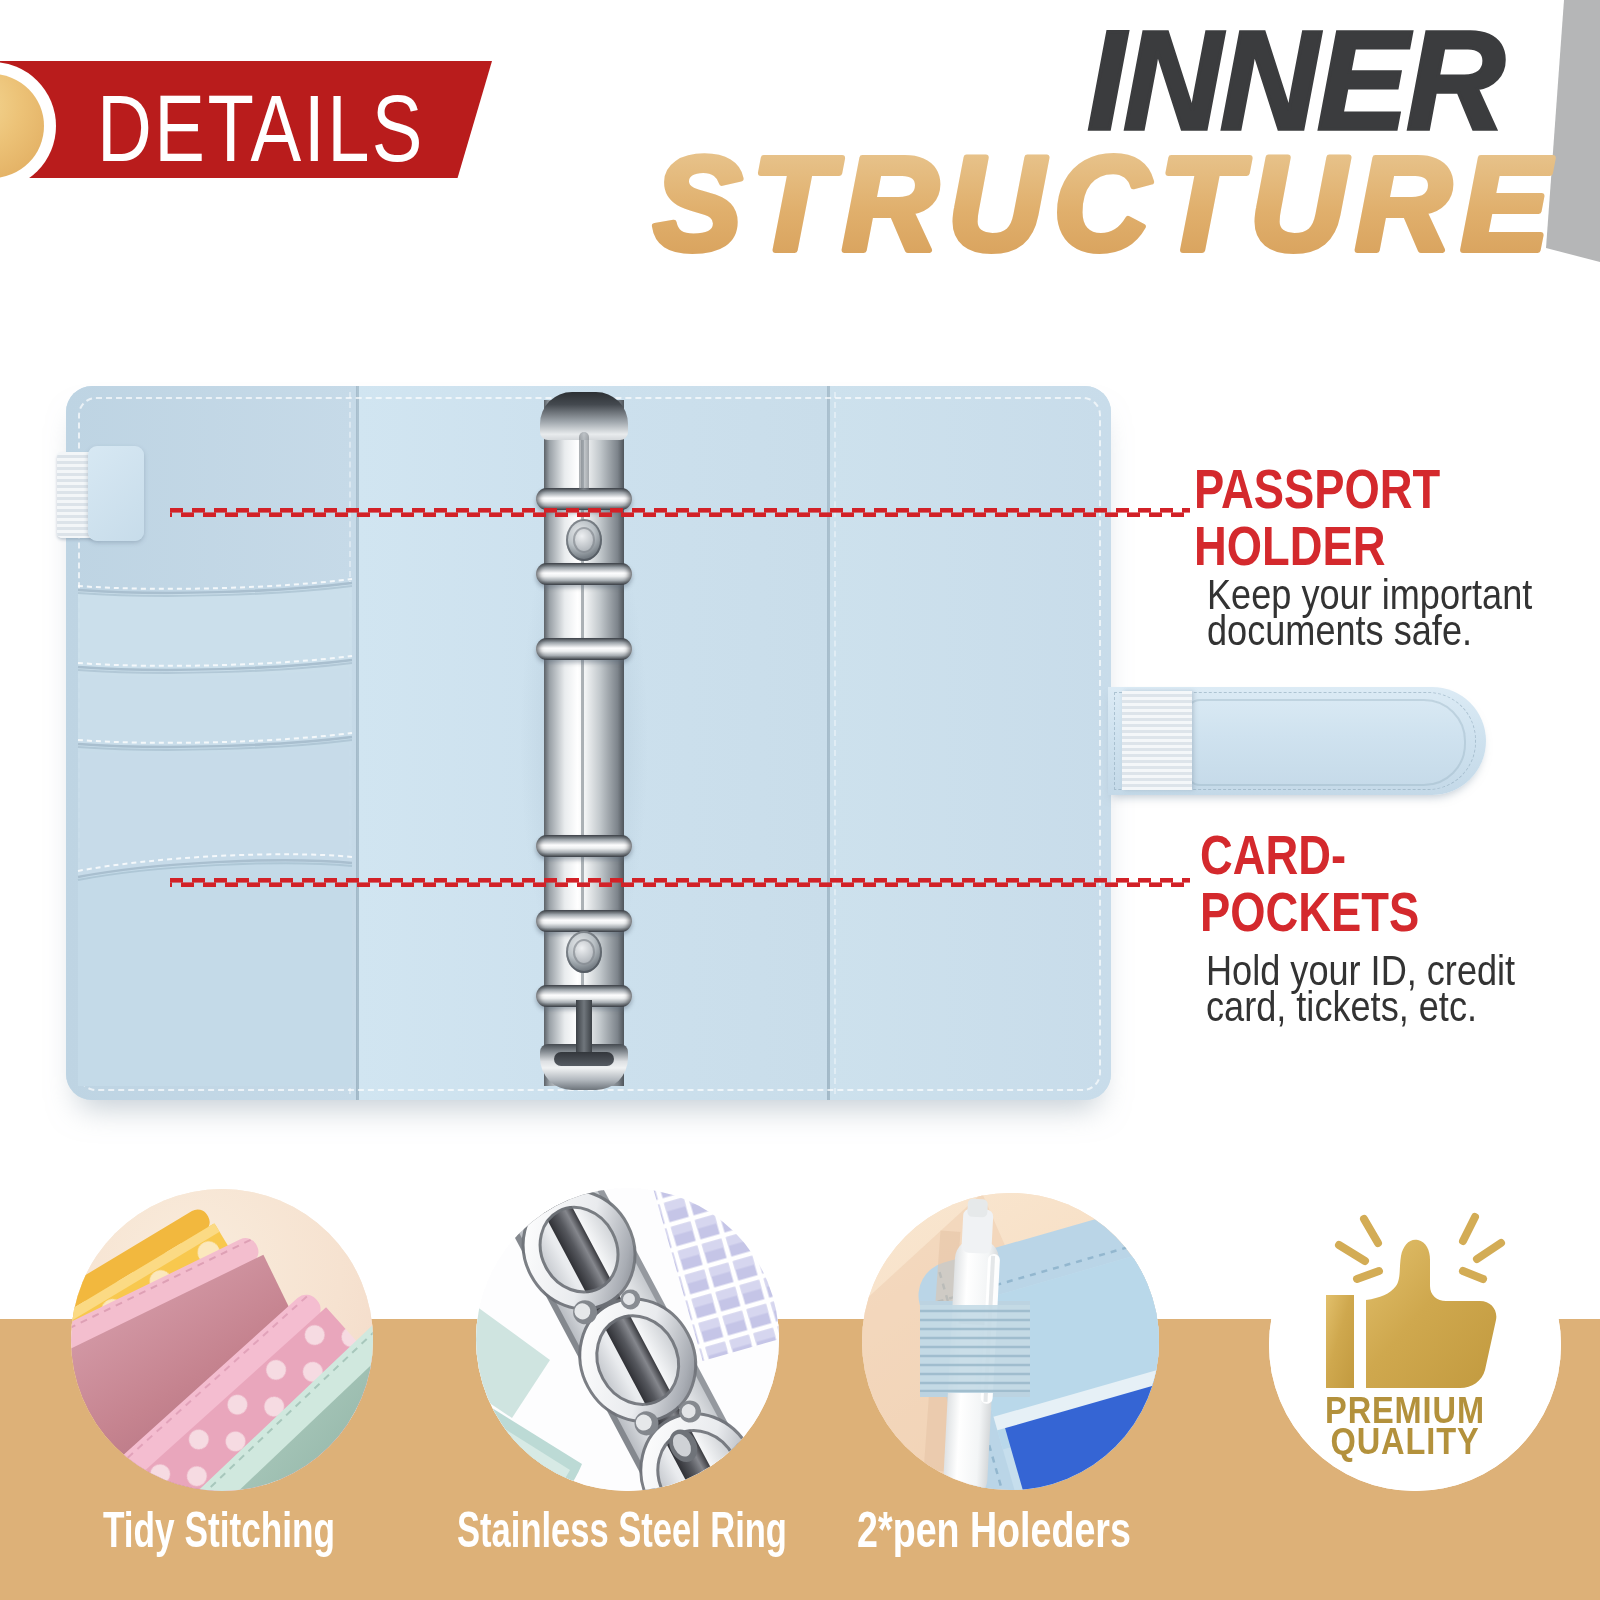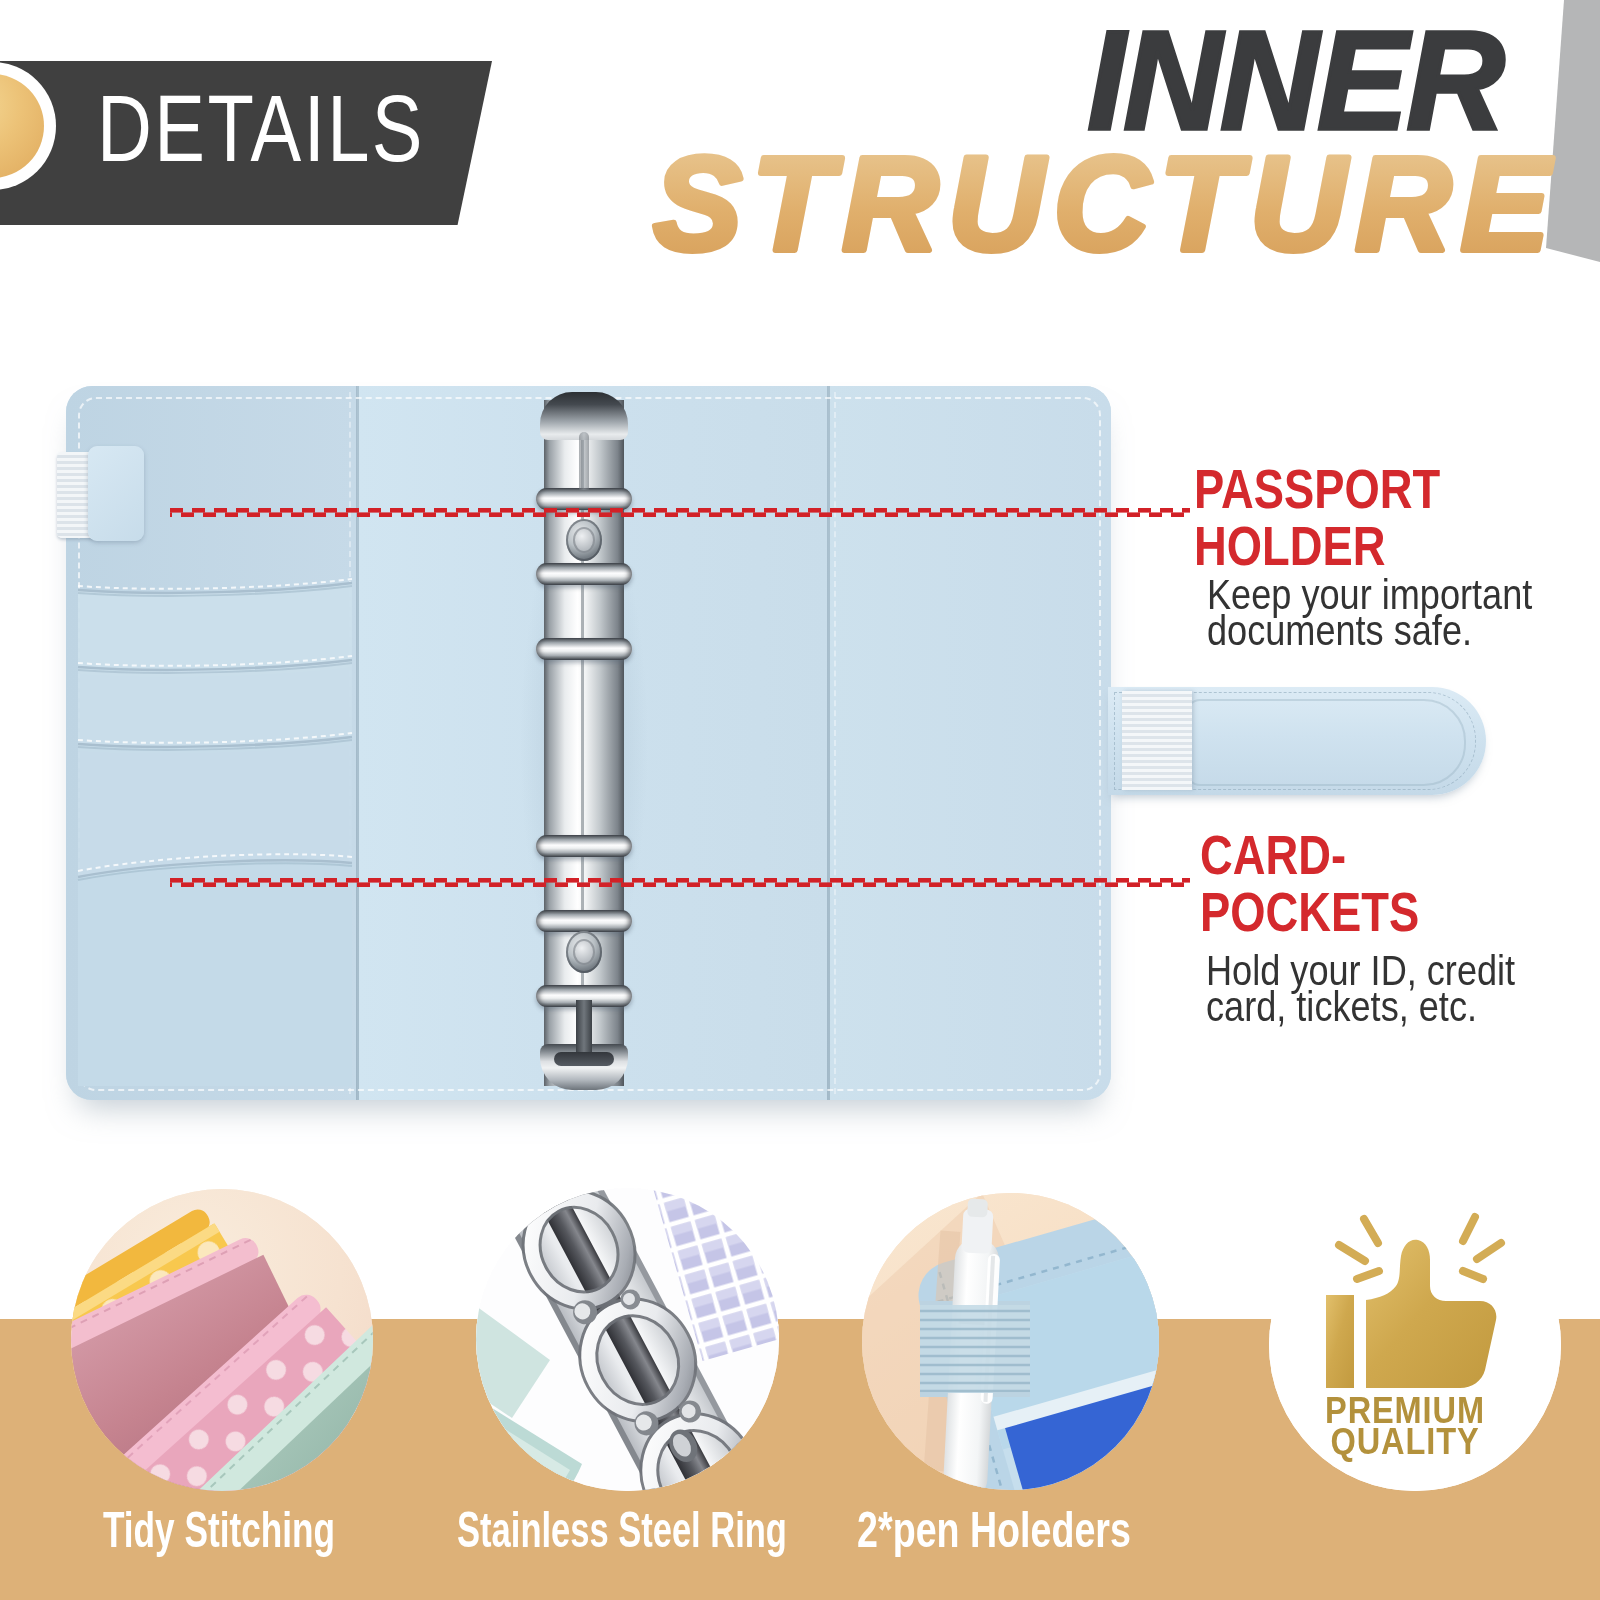--- a/index.html
+++ b/index.html
@@ -1,20 +1,20 @@
 <!DOCTYPE html>
 <html><head>
 <meta charset="utf-8">
 <style>
 html,body{margin:0;padding:0;}
 body{width:1600px;height:1600px;overflow:hidden;background:#fff;font-family:"Liberation Sans",sans-serif;}
 .page{position:relative;width:1600px;height:1600px;background:#fff;overflow:hidden;}
 .abs{position:absolute;}
 
-.banner{left:0;top:61px;width:492px;height:164px;background:#404040;clip-path:polygon(0 0,100% 0,93% 100%,0 100%);}
+.banner{left:0;top:61px;width:492px;height:117px;background:#b91c1c;clip-path:polygon(0 0,100% 0,93% 100%,0 100%);}
 .banner .txt{position:absolute;left:97px;top:13px;color:#fff;font-size:95px;letter-spacing:3px;transform:scaleX(.80);transform-origin:left top;}
 .goldring{left:-72px;top:62px;width:128px;height:128px;border-radius:50%;background:#fff;}
 .goldcirc{left:-60px;top:74px;width:104px;height:104px;border-radius:50%;background:radial-gradient(circle at 35% 30%,#f4d793 0%,#ecc277 45%,#dfa95c 100%);}
 .inner{left:1053px;top:-1px;width:450px;transform:scaleX(.97);transform-origin:right top;text-align:right;font-size:141px;font-weight:bold;font-style:italic;color:#3b3c3e;letter-spacing:-2px;-webkit-text-stroke:3.5px #3b3c3e;}
 .graybar{left:1528px;top:0;width:72px;height:262px;background:#b5b6b7;clip-path:polygon(36px 0,72px 0,72px 262px,18px 248px);}
 
 .binder{left:66px;top:386px;width:1045px;height:714px;background:#cbdfeb;border-radius:26px;box-shadow:0 20px 30px -12px rgba(140,158,172,.5);}
 .panelL{left:0;top:0;width:291px;height:714px;background:linear-gradient(90deg,#bed4e3,#c6dae8);border-radius:26px 0 0 26px;}
 .panelM{left:291px;top:0;width:471px;height:714px;background:linear-gradient(90deg,#d1e5f1 0%,#cde1ee 40%,#c9ddea 100%);}
 .panelR{left:762px;top:0;width:283px;height:714px;background:linear-gradient(90deg,#cde1ed,#c8dcea);border-radius:0 26px 26px 0;}

